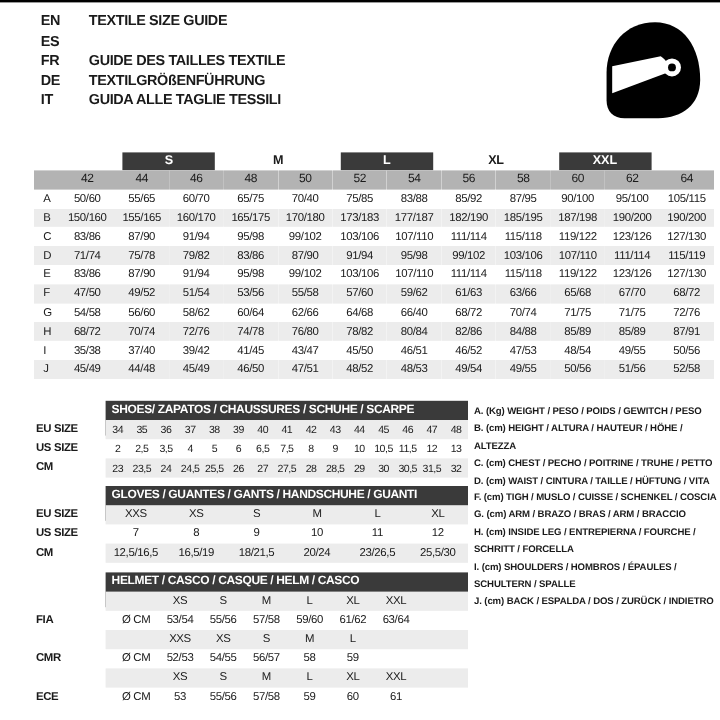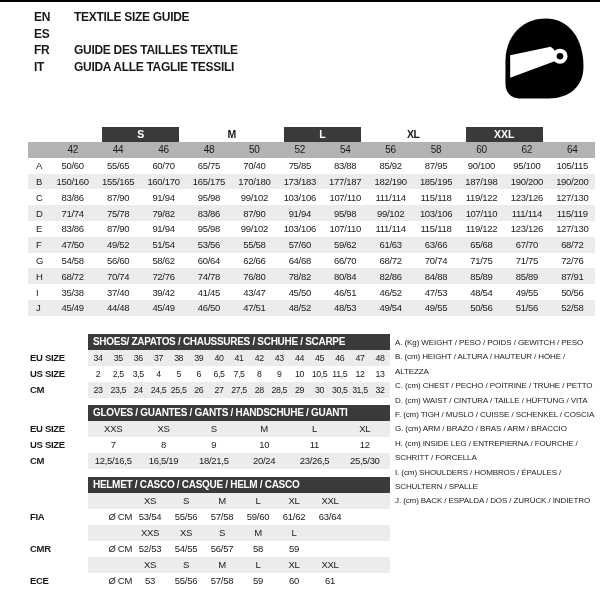--- a/index.html
+++ b/index.html
@@ -35,24 +35,24 @@
   .sec-title{position:absolute;left:88px;width:302px;height:29px;background:var(--dark,#3a3a3a);
              color:#fff;font-weight:bold;font-size:10px;line-height:15px;padding-left:5px;
              box-sizing:border-box;letter-spacing:-0.3px;white-space:nowrap;}
   .srow{position:absolute;left:0;width:600px;height:16px;font-size:9.5px;letter-spacing:-0.3px;}
   .rlabel{position:absolute;left:30px;top:0;line-height:16px;font-weight:bold;font-size:9.5px;white-space:nowrap;text-align:center;}
   .band{position:absolute;left:88px;top:0;width:302px;height:16px;display:flex;}
   .srow.shaded .band{background:var(--stripe,#ececec);}
   .cell{flex:1;text-align:center;line-height:16px;white-space:nowrap;}
   .shoes-band .cell{font-size:8.8px;letter-spacing:-0.4px;}
   .hcell{flex:0 0 36px;width:36px;text-align:center;line-height:16px;white-space:nowrap;}
-  .ucell{flex:0 0 44px;width:44px;text-align:right;padding-left:7px;line-height:16px;box-sizing:border-box;white-space:nowrap;}
+  .ucell{flex:0 0 44px;width:44px;text-align:center;padding-left:7px;line-height:16px;box-sizing:border-box;white-space:nowrap;}
 
   
-  .legend{position:absolute;left:395px;top:336px;width:204px;font-size:8px;font-weight:normal;
+  .legend{position:absolute;left:395px;top:336px;width:204px;font-size:8px;font-weight:bold;
           line-height:14.4px;letter-spacing:-0.1px;}
   .litem{margin:0;}
 </style>
 </head>
 <body>
 
 <div class="page">
   <div class="border-top"></div>
   <div class="border-right"></div>
 
@@ -60,20 +60,24 @@
       <div class="lang-row">
         <span class="lang-code">EN</span>
         <span class="lang-title">TEXTILE SIZE GUIDE</span>
       </div>
       <div class="lang-row">
         <span class="lang-code">ES</span>
       </div>
       <div class="lang-row">
         <span class="lang-code">FR</span>
         <span class="lang-title">GUIDE DES TAILLES TEXTILE</span>
+      </div>
+      <div class="lang-row">
+        <span class="lang-code">DE</span>
+        <span class="lang-title">TEXTILGRÖßENFÜHRUNG</span>
       </div>
       <div class="lang-row">
         <span class="lang-code">IT</span>
         <span class="lang-title">GUIDA ALLE TAGLIE TESSILI</span>
       </div>
     </div>
 
   <div class="helmet-icon">
     <svg viewBox="0 0 100 100" width="94" height="94" aria-hidden="true">
       <path d="M52 7 C26 7 9 27 9 52 L9 76 C9 86 15 92 25 92 L55 92 C76 92 92 80 92 58 C92 29 77 7 52 7 Z" fill="#000"></path>
@@ -221,21 +225,21 @@
           <td>68/72</td>
         </tr>
         <tr>
           <td class="letter">G</td>
           <td>54/58</td>
           <td>56/60</td>
           <td>58/62</td>
           <td>60/64</td>
           <td>62/66</td>
           <td>64/68</td>
-          <td>66/70</td>
+          <td>66/40</td>
           <td>68/72</td>
           <td>70/74</td>
           <td>71/75</td>
           <td>71/75</td>
           <td>72/76</td>
         </tr>
         <tr class="stripe">
           <td class="letter">H</td>
           <td>68/72</td>
           <td>70/74</td>

